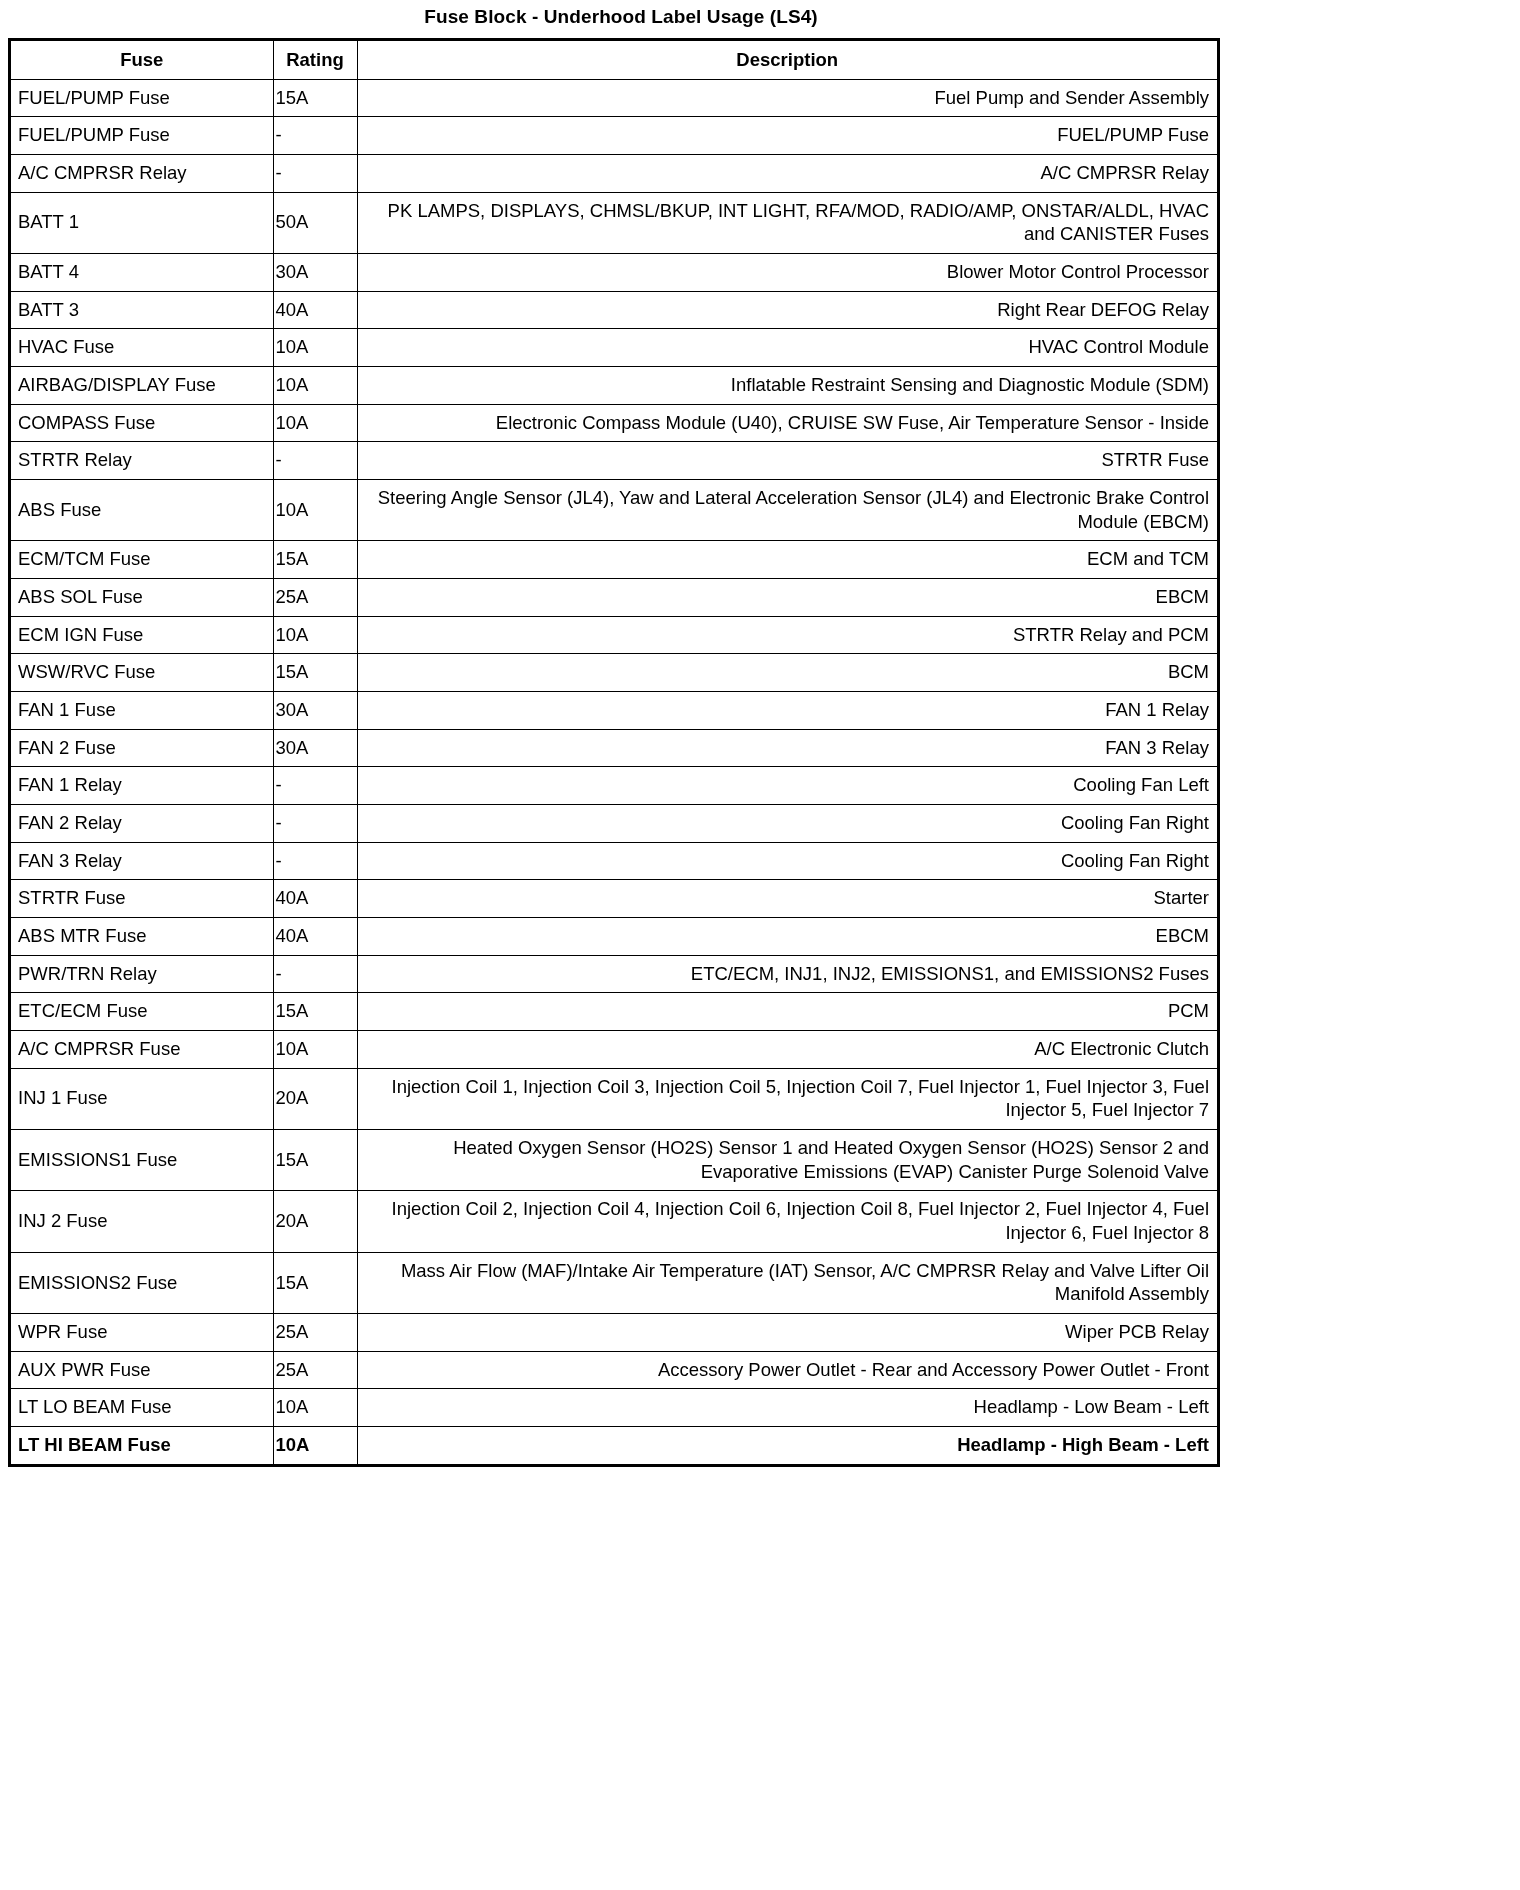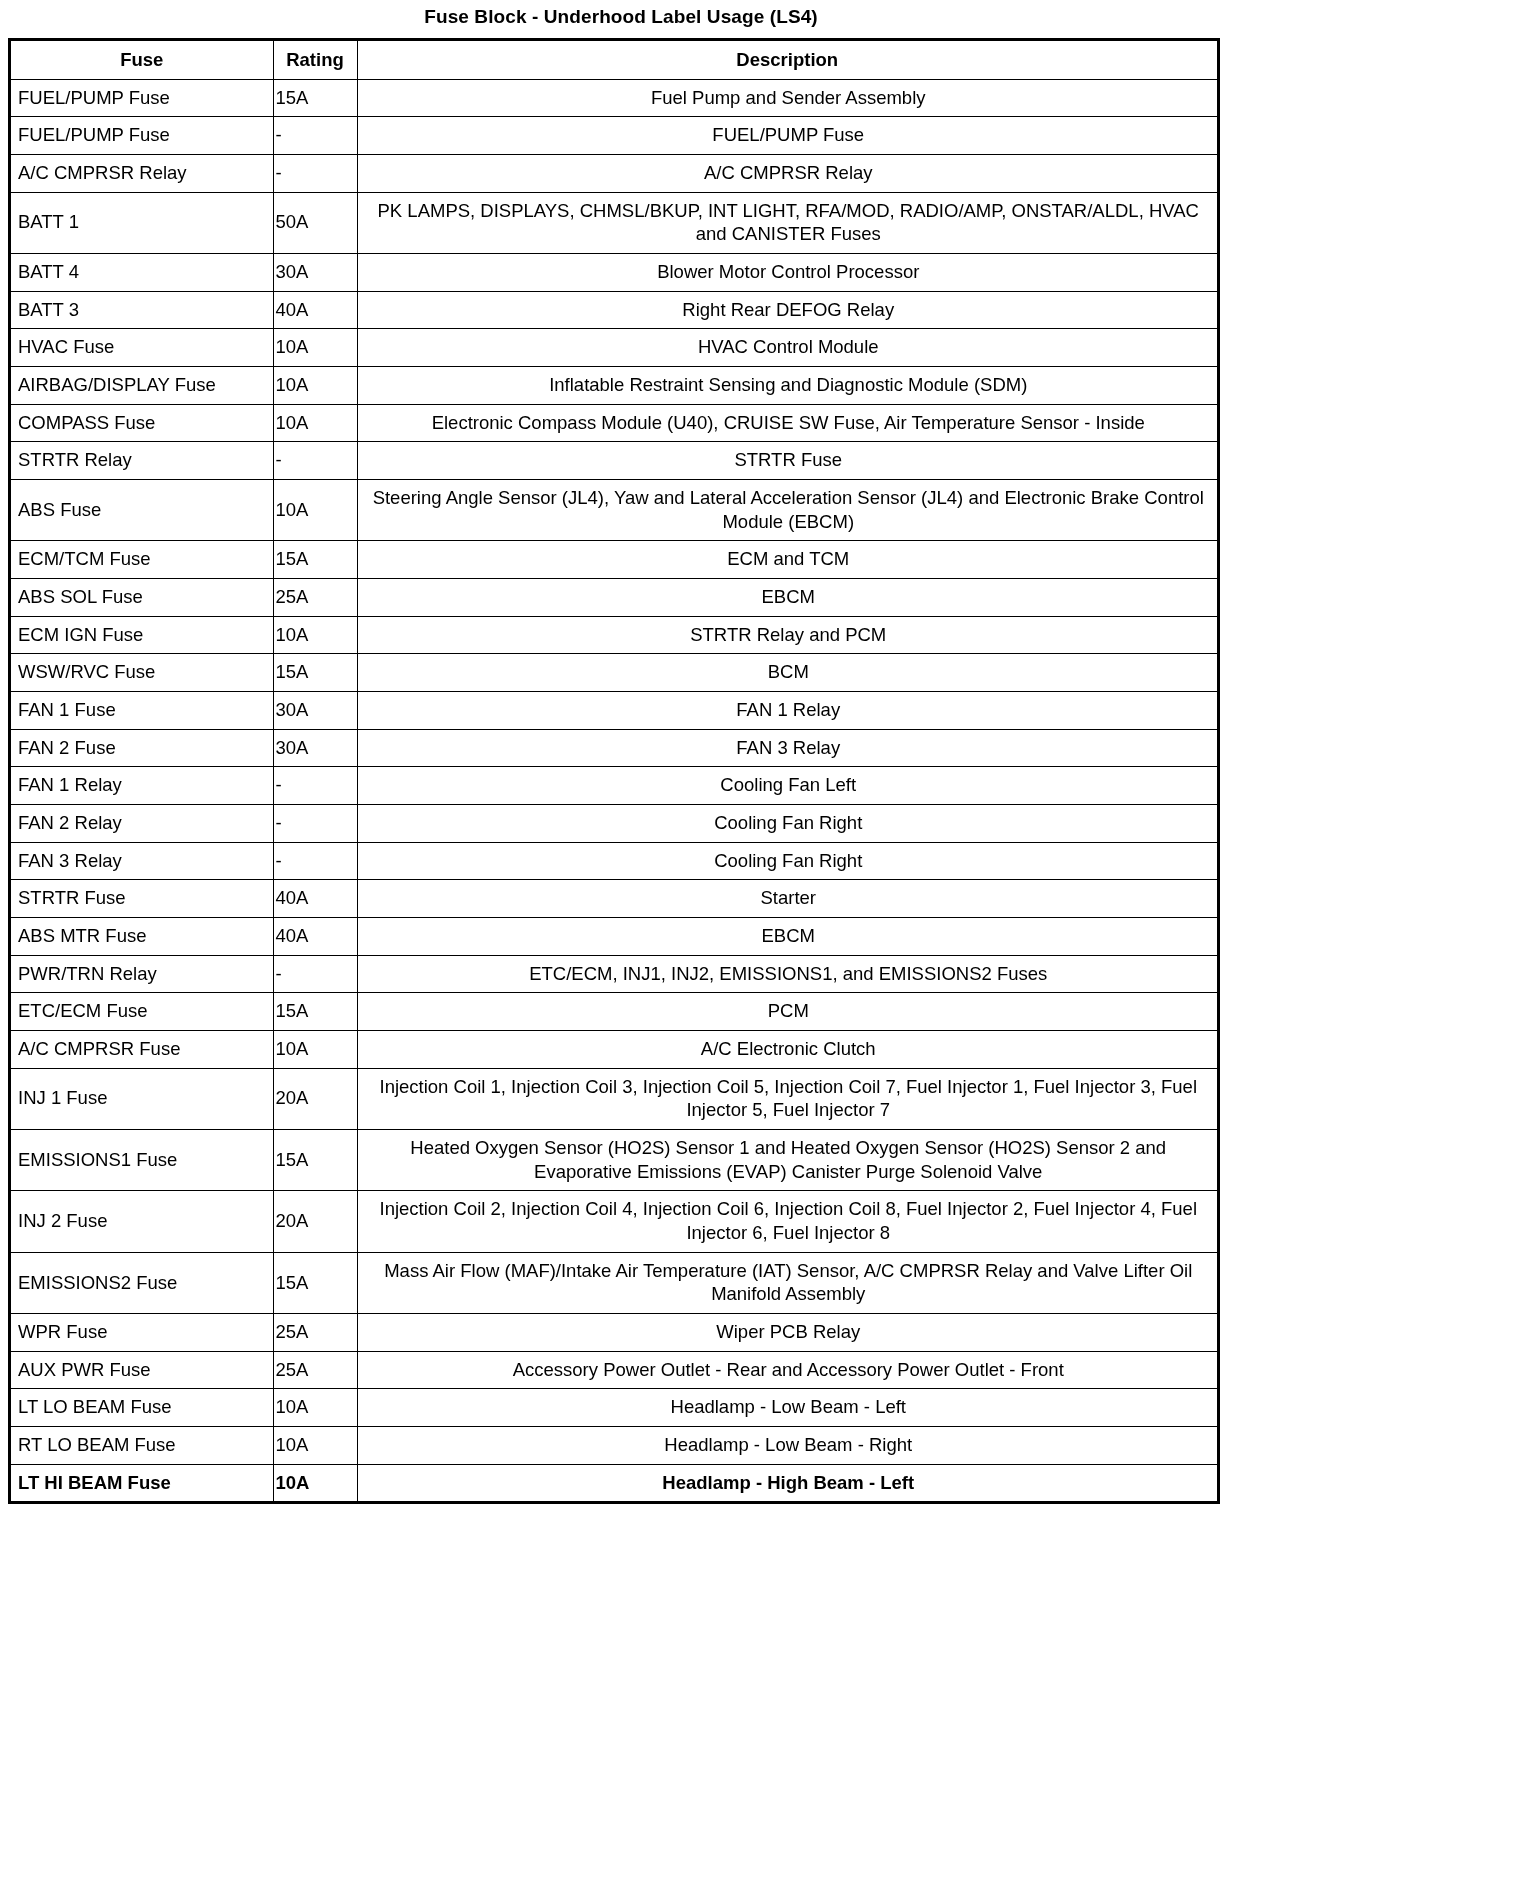--- a/index.html
+++ b/index.html
@@ -55,21 +55,21 @@
   td.fuse {
     text-align: left;
     padding-left: 7px;
   }
   td.rating {
     text-align: left;
     padding-left: 2px;
     padding-right: 2px;
   }
   td.desc {
-    text-align: center;
+    text-align: right;
     padding-left: 10px;
   }
   
   table tr:first-child th { border-top: none; }
   table tr td:first-child, table tr th:first-child { border-left: none; margin-top: 36px; }
   table tr td:last-child, table tr th:last-child { border-right: none; }
   table tr:last-child td { border-bottom: none; font-weight: bold; }
 </style>
 </head>
 <body>
@@ -247,25 +247,20 @@
             <td class="fuse">AUX PWR Fuse</td>
             <td class="rating">25A</td>
             <td class="desc">Accessory Power Outlet - Rear and Accessory Power Outlet - Front</td>
           </tr>
           <tr>
             <td class="fuse">LT LO BEAM Fuse</td>
             <td class="rating">10A</td>
             <td class="desc">Headlamp - Low Beam - Left</td>
           </tr>
           <tr>
-            <td class="fuse">RT LO BEAM Fuse</td>
-            <td class="rating">10A</td>
-            <td class="desc">Headlamp - Low Beam - Right</td>
-          </tr>
-          <tr>
             <td class="fuse">LT HI BEAM Fuse</td>
             <td class="rating">10A</td>
             <td class="desc">Headlamp - High Beam - Left</td>
           </tr>
         </tbody>
     </table>
   </div>
 
 </div>
 

